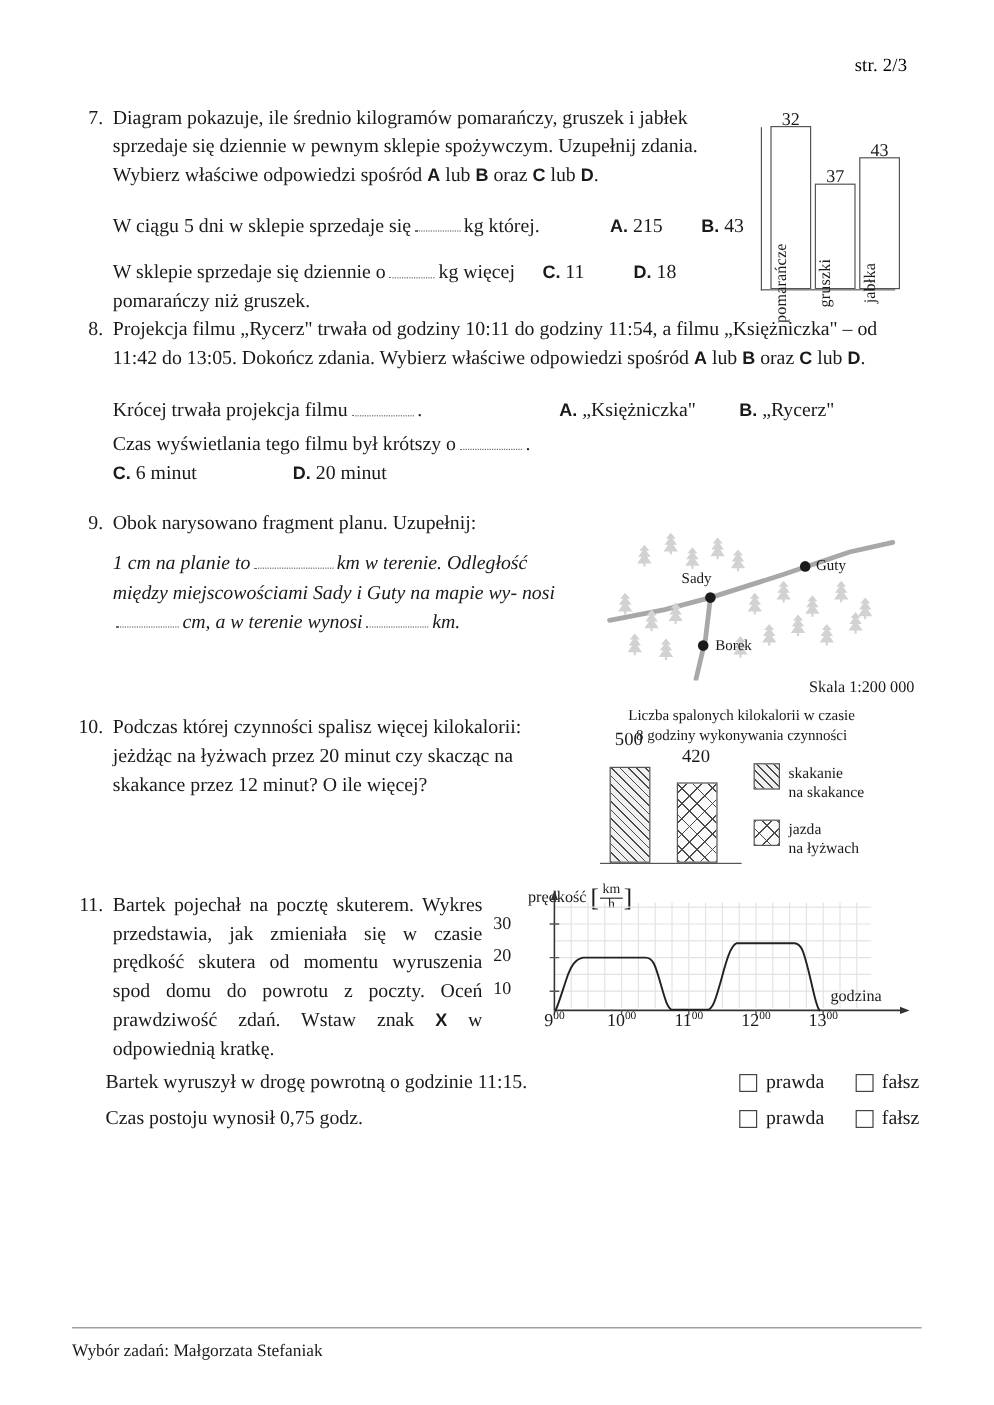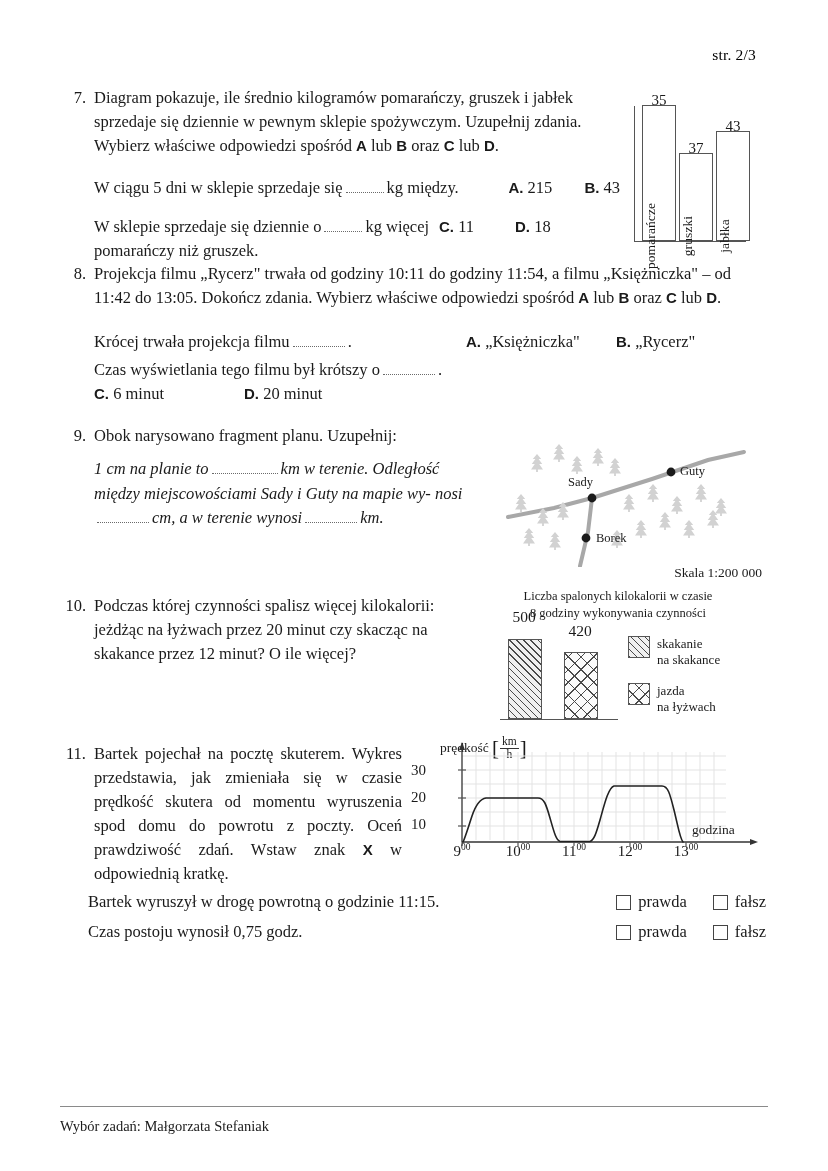--- a/index.html
+++ b/index.html
@@ -295,35 +295,35 @@
         <span>lub</span>
         <span class="bold-sans">B</span>
         <span>oraz</span>
         <span class="bold-sans">C</span>
         <span>lub</span>
         <span class="bold-sans">D</span><span>.</span>
       </p>
 
       <div class="sub" style="margin-top:18px;">
         <div class="sub-text">
-          <span>W ciągu 5 dni w sklepie sprzedaje się</span><span class="blank b-short"></span><span>kg między.</span>
+          <span>W ciągu 5 dni w sklepie sprzedaje się</span><span class="blank b-short"></span><span>kg której.</span>
         </div>
         <div class="opts">
           <div class="opt" style="width:76px;">
             <span class="lab">A.</span>
             <span>215</span>
           </div>
           <div class="opt">
             <span class="lab">B.</span>
             <span>43</span>
           </div>
         </div>
       </div>
 
-      <div class="sub" style="margin-top:15px;">
+      <div class="sub" style="margin-top:15px;gap:13px;">
         <div class="sub-text" style="max-width:345px;">
           <span>W sklepie sprzedaje się dziennie o</span><span class="blank b-short"></span><span>kg więcej pomarańczy niż gruszek.</span>
         </div>
         <div class="opts">
           <div class="opt" style="width:76px;">
             <span class="lab">C.</span>
             <span>11</span>
           </div>
           <div class="opt">
             <span class="lab">D.</span>
@@ -331,21 +331,21 @@
           </div>
         </div>
       </div>
     </div>
   </div>
 
   <div class="fig7">
     <div class="axis-l"></div>
     <div class="axis-b"></div>
 
-    <div class="vlab" style="left:8px; top:0px; width:34px;">35</div>
+    <div class="vlab" style="left:8px; top:0px; width:34px;">32</div>
     <div class="bar" style="left:8px; width:34px; height:136px;">
       <span>pomarańcze</span>
     </div>
 
     <div class="vlab" style="left:45px; top:48px; width:34px;">37</div>
     <div class="bar" style="left:45px; width:34px; height:88px;">
       <span>gruszki</span>
     </div>
 
     <div class="vlab" style="left:82px; top:26px; width:34px;">43</div>

